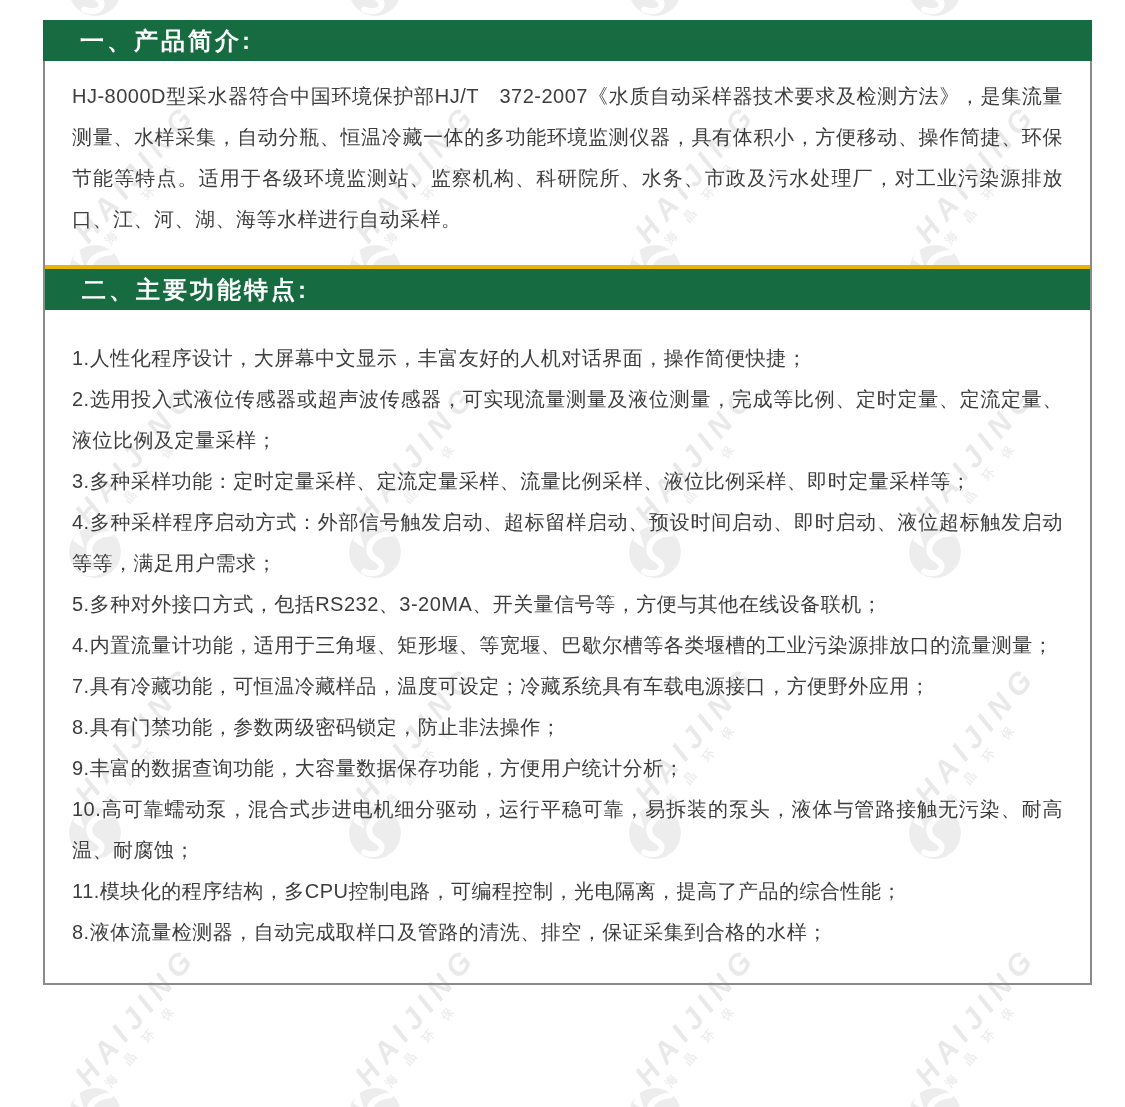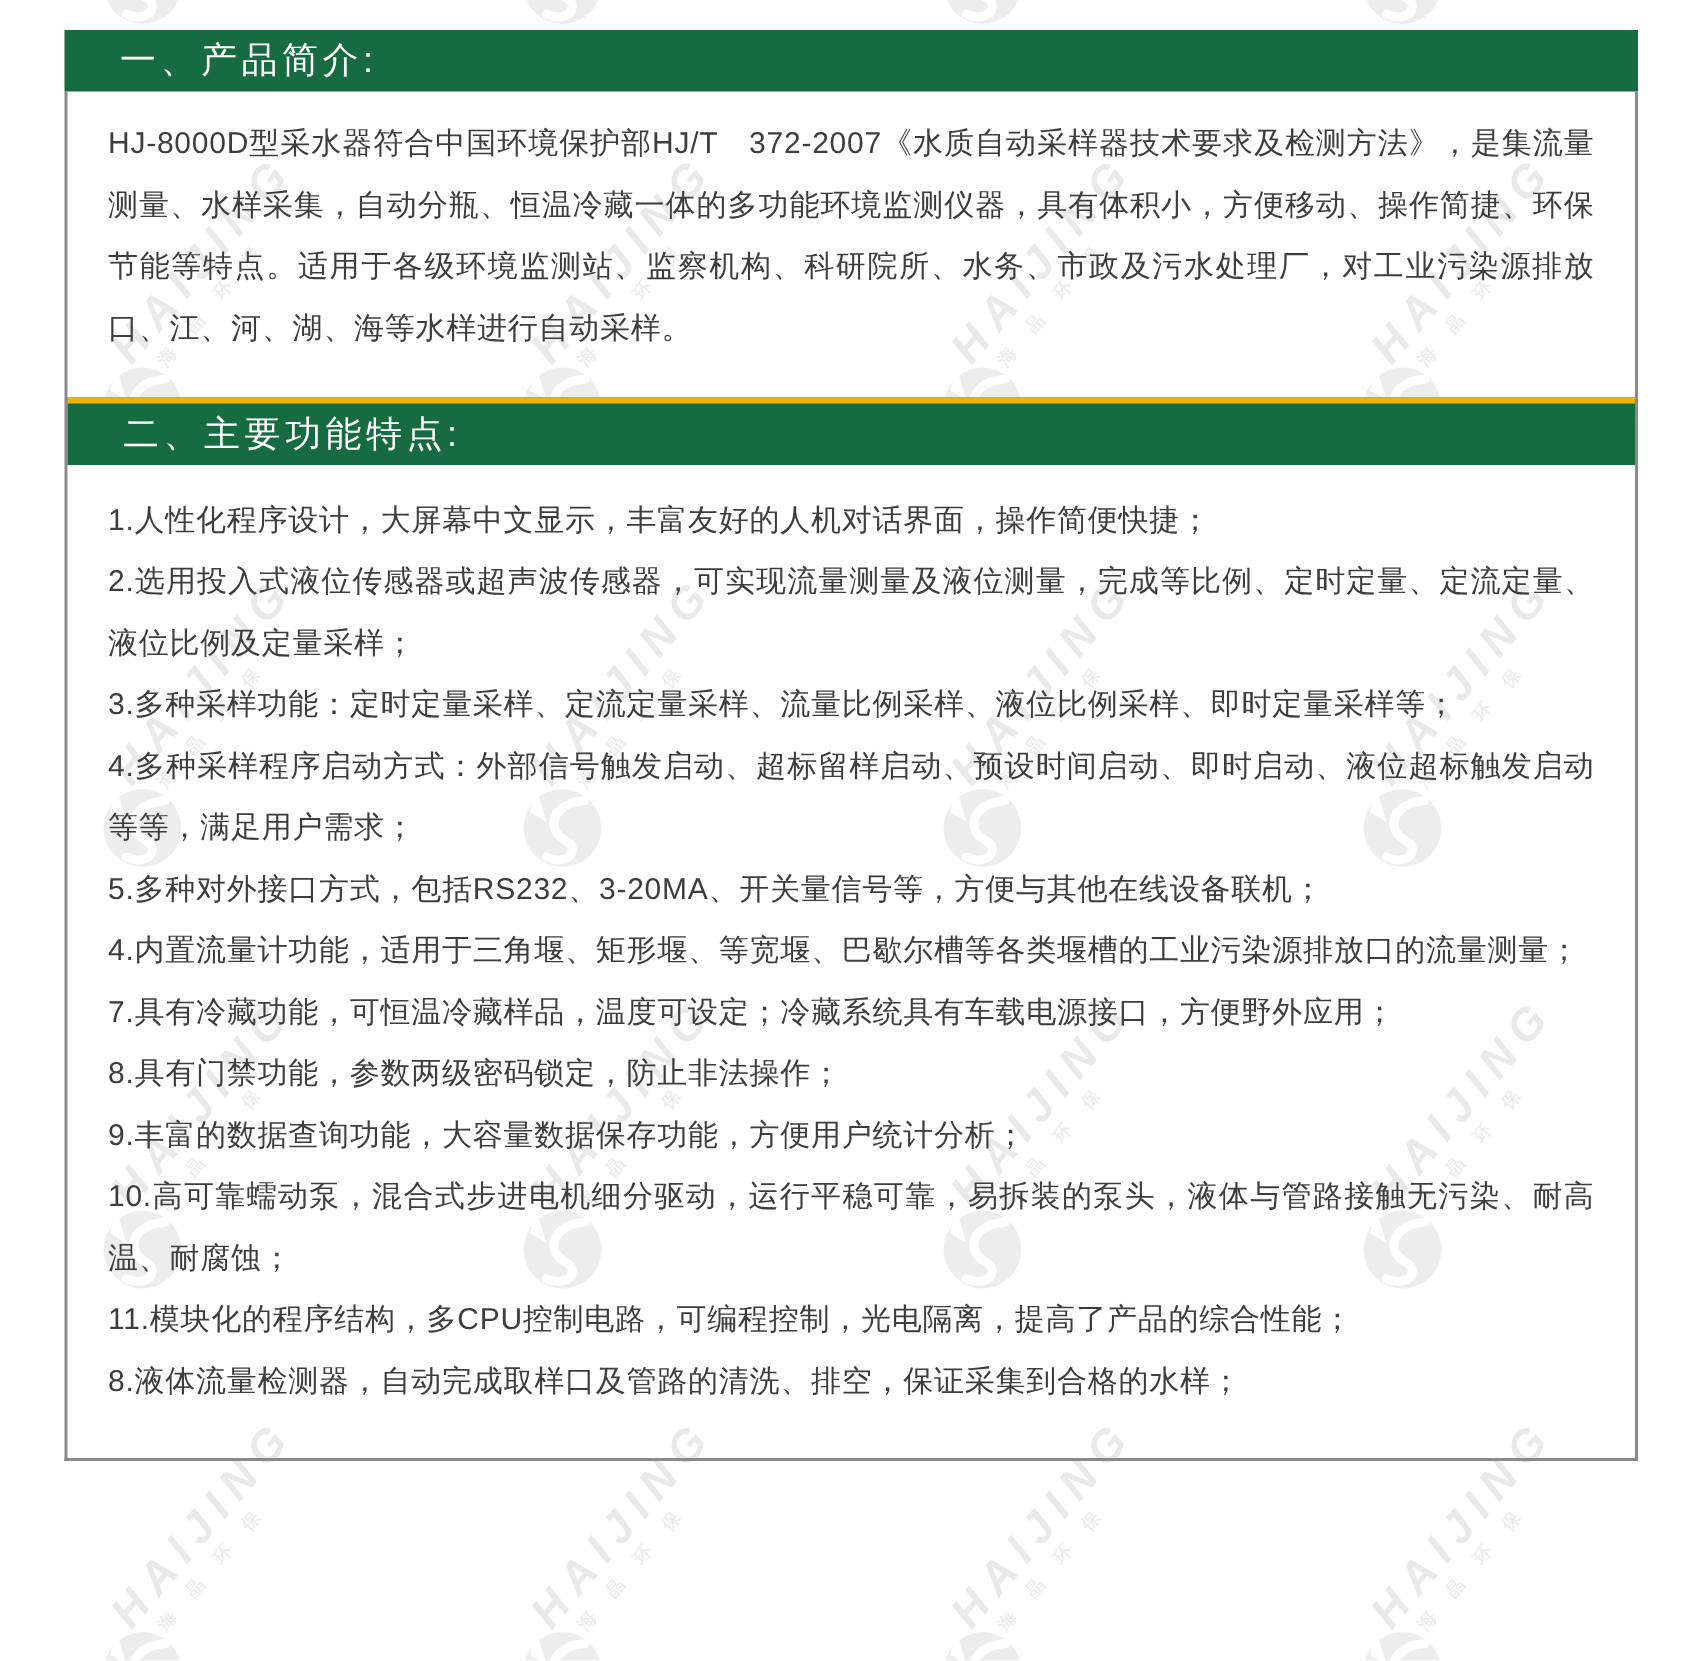--- a/index.html
+++ b/index.html
@@ -47,36 +47,36 @@
   }
   .doc-box {
     border: 2px solid #8a8a8a;
     border-top: none;
     background: transparent;
   }
   .sec-header {
     background: #176b40;
     color: #ffffff;
     font-size: 24px;
-    font-weight: normal;
+    font-weight: bold;
     letter-spacing: 3px;
     height: 41px;
     line-height: 41px;
     padding-left: 37px;
   }
   .sec-header.with-top-rule { border-top: 4px solid #eab308; }
   .sec-body {
     color: #3d3d3d;
     font-size: 20px;
     line-height: 41px;
     letter-spacing: 0.5px;
     text-align: justify;
   }
   .intro-body   { padding: 15px 27px 25px 27px; }
-  .feature-body { padding: 17px 27px 30px 27px; }
+  .feature-body { padding: 28px 27px 30px 27px; }
   .feature-item { text-align: justify; }
 </style>
 </head>
 <body>
 
 <div class="canvas">
 
   <div id="watermark-layer">
       <div class="wm-tile">
         <div class="wm-circle" style="left: 68px; top: -37px;"><svg viewBox="0 0 100 100" width="54" height="54" xmlns="http://www.w3.org/2000/svg">

